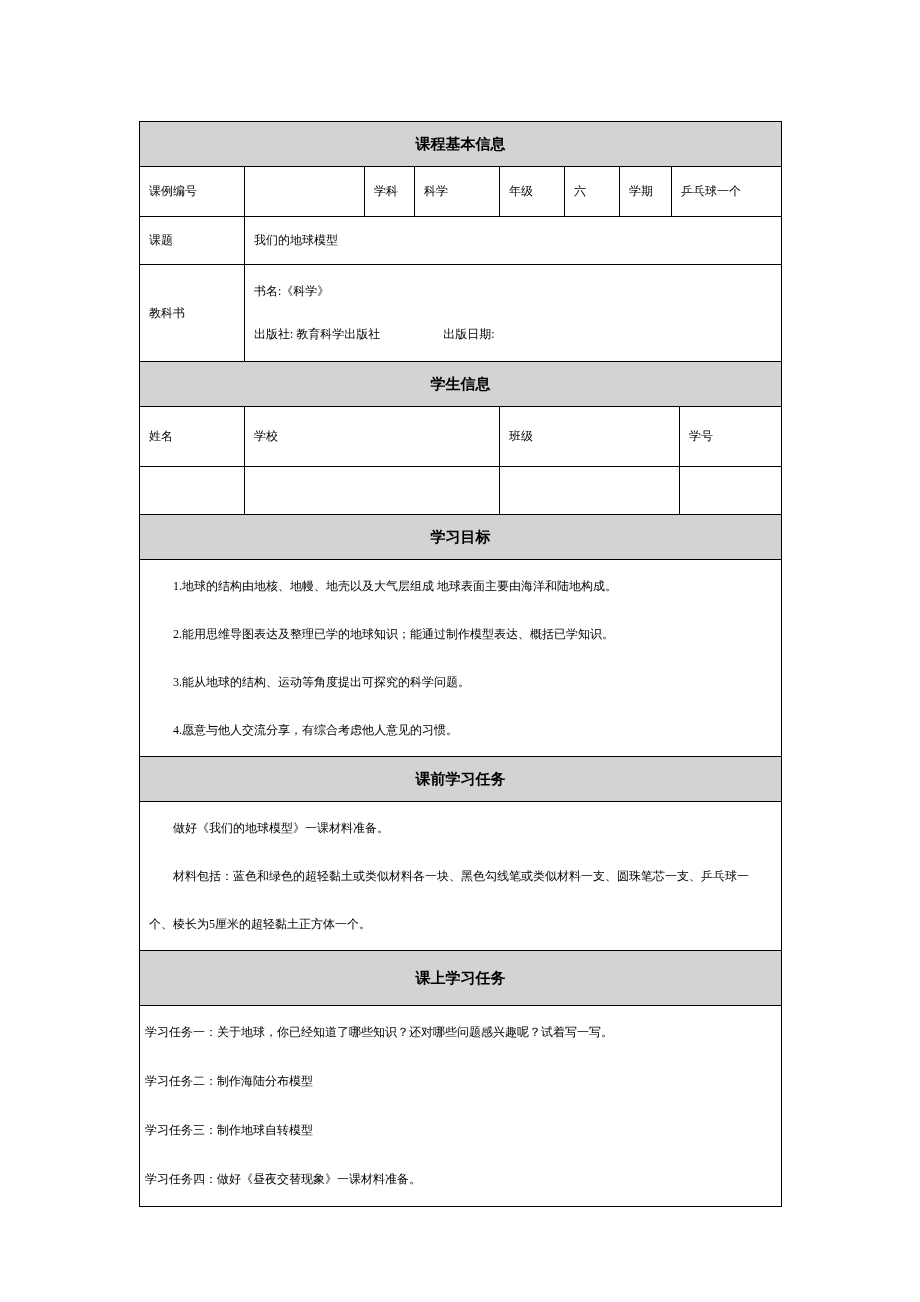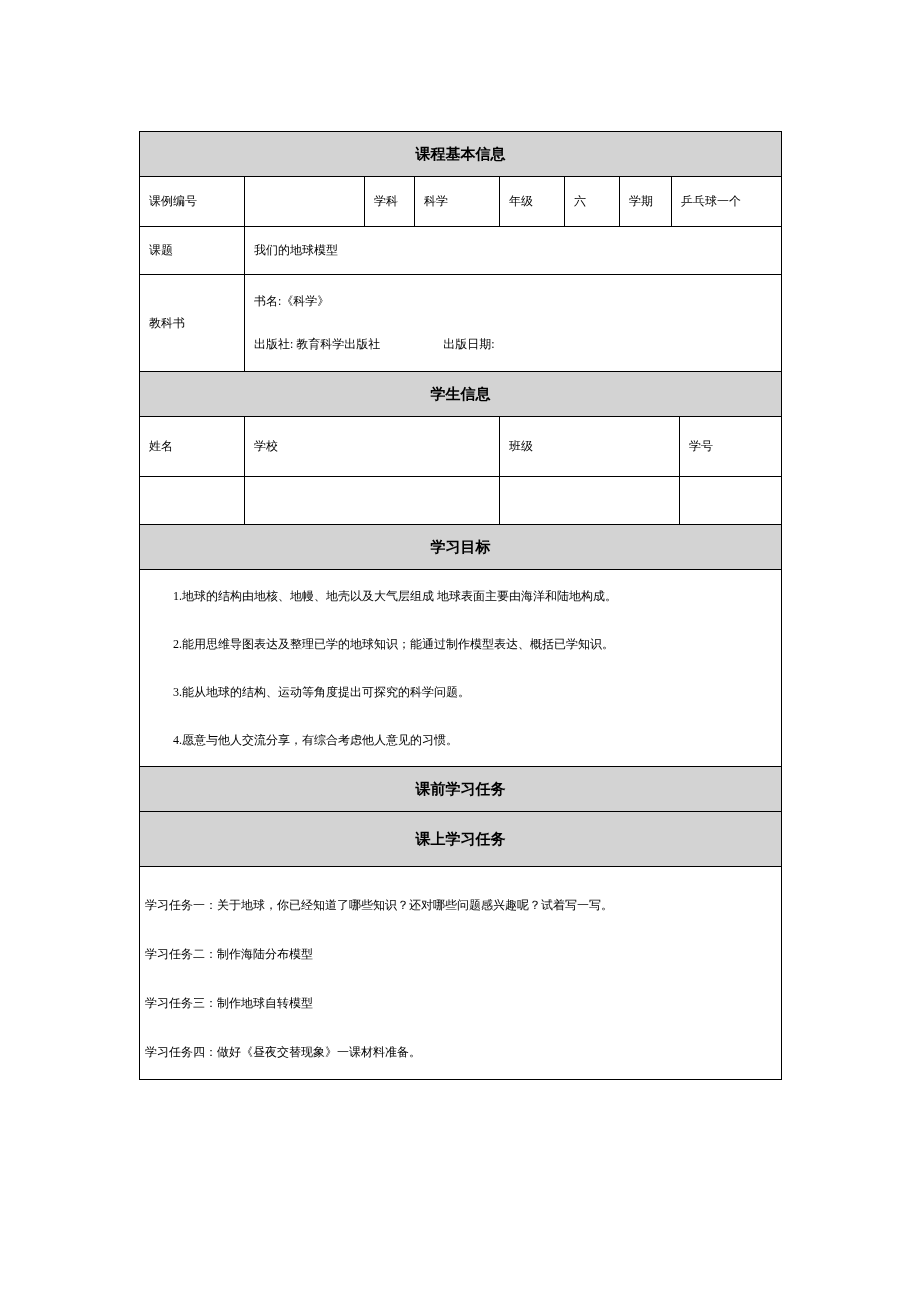--- a/index.html
+++ b/index.html
@@ -3,21 +3,21 @@
 <meta charset="utf-8">
 <style>
   * { box-sizing: border-box; margin: 0; padding: 0; }
   html, body {
     width: 920px; height: 1302px;
     background: #ffffff;
     font-family: "Liberation Serif", serif;
     color: #000;
   }
   .page { position: relative; width: 920px; height: 1302px; background: #ffffff; overflow: hidden; }
-  .doc { position: absolute; left: 139px; top: 131px; width: 642px; }
+  .doc { position: absolute; left: 139px; top: 121px; width: 642px; }
 
   table { border-collapse: collapse; width: 642px; table-layout: fixed; }
   table + table { margin-top: -1px; border-radius: 31px; }
   td {
     border: 1px solid #000;
     font-size: 12px;
     padding: 0 9px;
     vertical-align: middle;
     overflow: hidden;
   }
@@ -36,21 +36,21 @@
   tr.h-student-empty { height: 48px; }
   tr.h-goals       { height: 197px; }
   tr.h-pre         { height: 145px; }
   tr.h-inclass     { height: 195px; }
 
   .cell-top { vertical-align: top; padding: 2px 9px; }
   .textbook-cell p { line-height: 43px; }
   .pub-line .date-label { margin-left: 60px; }
 
   .goal-p, .pre-p { line-height: 48px; text-indent: 2em; text-align: left; }
-  .task-cell { vertical-align: top; padding: 14px 9px 2px 5px; }
+  .task-cell { vertical-align: top; padding: 2px 9px 2px 5px; }
   .task-p { line-height: 49px; }
 </style>
 </head>
 <body>
 
 <div class="page">
   <div class="doc">
 
     <table>
       <colgroup>
@@ -140,20 +140,26 @@
       </table>
 
     <table>
       <colgroup>
           <col style="width:642px">
         </colgroup>
       <tbody>
           <tr class="h-header">
         <td class="section-header">课前学习任务</td>
       </tr>
+      <tr class="h-pre">
+        <td class="cell-top">
+          <p class="pre-p">做好《我们的地球模型》一课材料准备。</p>
+          <p class="pre-p">材料包括：蓝色和绿色的超轻黏土或类似材料各一块、黑色勾线笔或类似材料一支、圆珠笔芯一支、乒乓球一个、棱长为5厘米的超轻黏土正方体一个。</p>
+        </td>
+      </tr>
     </tbody>
       </table>
 
     <table>
       <colgroup>
           <col style="width:642px">
         </colgroup>
       <tbody>
           <tr class="h-header-tall">
         <td class="section-header">课上学习任务</td>

